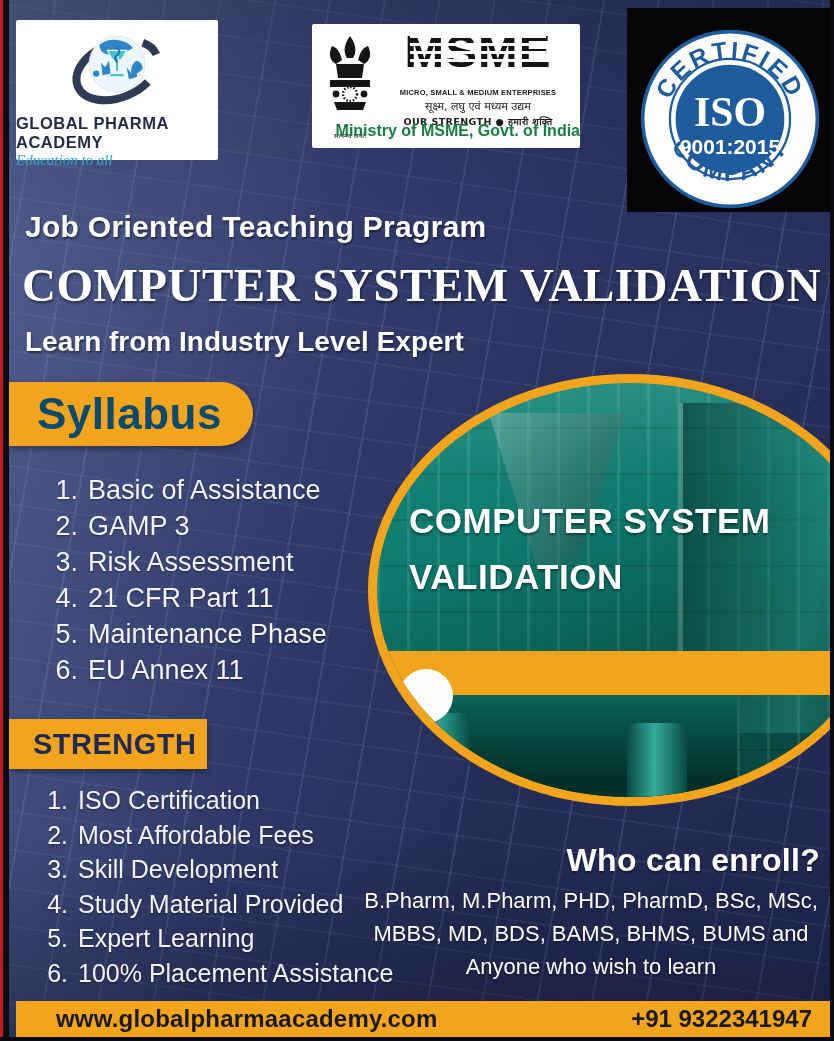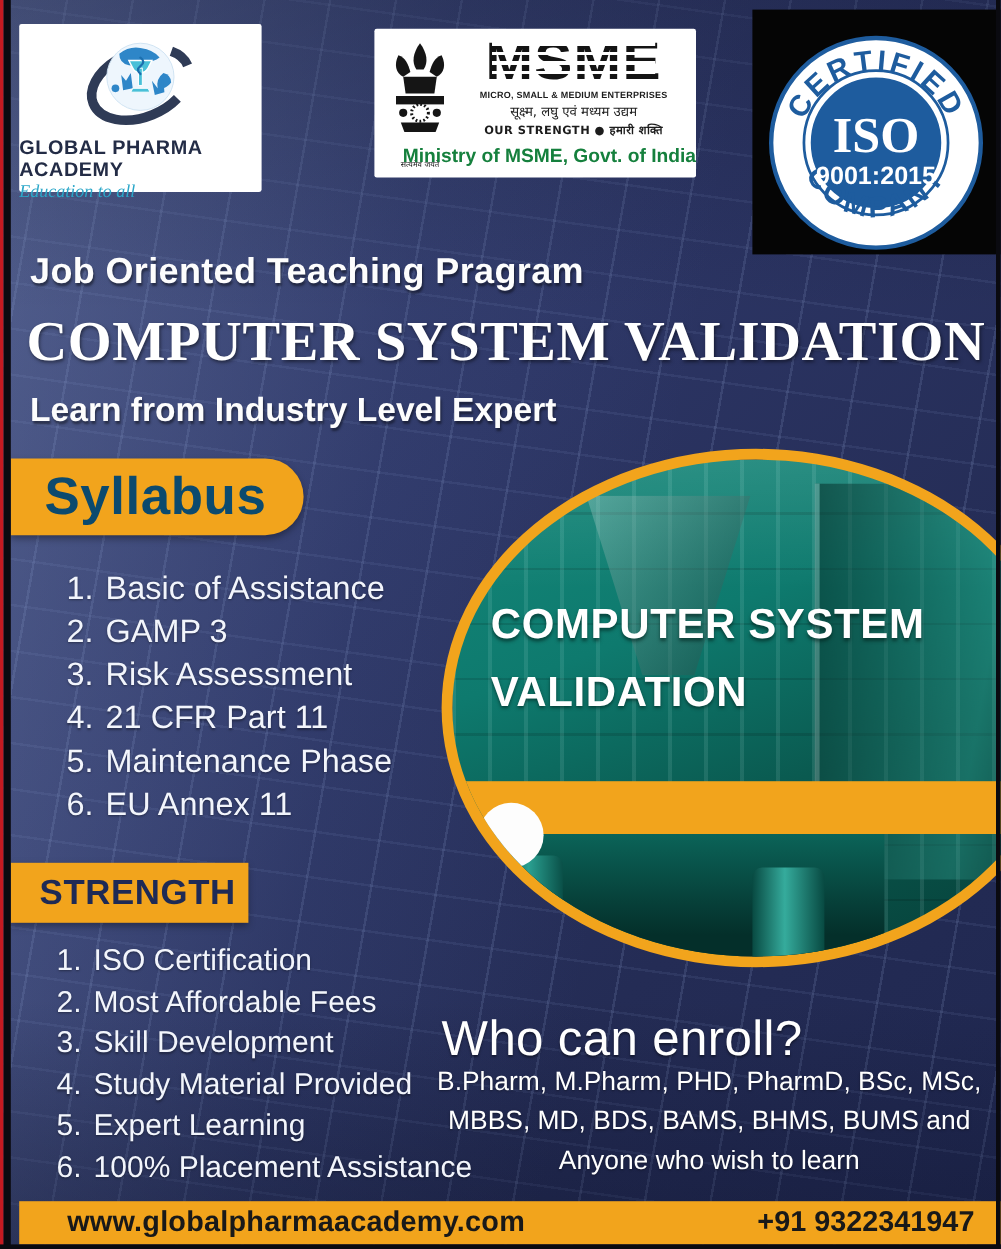--- a/index.html
+++ b/index.html
@@ -39,21 +39,21 @@
 
   .msme-card{
     position:absolute; left:312px; top:24px; width:268px; height:124px; z-index:5;
     background:#fff; border-radius:2px;
   }
   .emblem{position:absolute; left:12px; top:10px;}
   .msme-right{position:absolute; left:72px; top:6px; width:188px; text-align:center;}
   .msme-word-wrap{position:relative; display:inline-block; line-height:1;}
   .msme-word{font-size:44px; font-weight:900; letter-spacing:1px; color:#141414; font-family:"Liberation Sans",sans-serif; transform:scaleX(1.08); display:inline-block;}
   .msme-stripes{position:absolute; inset:0; background:repeating-linear-gradient(180deg, rgba(0,0,0,0) 0 5px, #fff 5px 8px); pointer-events:none;}
-  .msme-l1{font-size:7.5px; font-weight:bold; color:#1c1c1c; letter-spacing:0.2px; margin-top:1px;}
+  .msme-l1{font-size:7.5px; font-weight:bold; color:#1c1c1c; letter-spacing:0.2px; margin-top:14px;}
   .msme-l2{font-family:"DejaVu Sans", sans-serif; font-size:11px; color:#222; margin-top:1px;}
   .msme-l3{font-family:"DejaVu Sans", sans-serif; font-size:9.5px; font-weight:bold; color:#1c1c1c; margin-top:2px; letter-spacing:0.4px;}
   .msme-caption{position:absolute; left:0; right:0; bottom:8px; text-align:right; font-size:16px; font-weight:bold; color:#15803d;}
   .emblem-motto{font-family:"DejaVu Sans",sans-serif; font-size:6.5px; color:#111; text-align:center; width:52px; margin-top:1px;}
 
   .iso-box{position:absolute; left:627px; top:8px; width:207px; height:204px; background:#050505; z-index:5;}
   .iso-box svg{position:absolute; left:12px; top:20px;}
 
   
   .kicker{position:absolute; left:25px; top:210px; z-index:3; font-size:30px; font-weight:bold; color:#fdfdfd; letter-spacing:0.3px; text-shadow:1px 2px 2px rgba(0,0,0,0.45);}
@@ -105,22 +105,22 @@
   .mach-cyl2{left:250px; top:340px; width:60px; height:92px; border-radius:8px;
     background:linear-gradient(90deg, #084a42, #35ab9c 45%, #084a42);}
   .photo-title{position:absolute; left:32px; z-index:2; font-size:35px; font-weight:bold; color:#ffffff; letter-spacing:0.5px; text-shadow:0 2px 3px rgba(0,30,25,0.6); white-space:nowrap;}
   .photo-title.l1{top:118px;} .photo-title.l2{top:174px;}
   .photo-band{position:absolute; left:-20px; top:268px; width:600px; height:44px; background:#f2a41c; z-index:3;}
   .photo-bubble{position:absolute; left:22px; top:286px; width:54px; height:54px; background:#fdfdfd; border-radius:50%; z-index:4;}
   .photo-bubble::before{content:""; position:absolute; left:-7px; top:26px; width:0; height:0;
     border:9px solid rgba(0,0,0,0); border-right-color:#fdfdfd;}
 
   
-  .enroll-h{position:absolute; left:368px; top:842px; width:452px; z-index:3; text-align:left;
-    font-size:41px; font-weight:400; color:#ffffff; letter-spacing:0.3px; text-shadow:0 2px 2px rgba(0,0,0,0.45);}
+  .enroll-h{position:absolute; left:368px; top:842px; width:452px; z-index:3; text-align:right;
+    font-size:32px; font-weight:700; color:#ffffff; letter-spacing:0.3px; text-shadow:0 2px 2px rgba(0,0,0,0.45);}
   .enroll-lines{position:absolute; left:352px; top:884px; width:478px; z-index:3; text-align:center;
     font-size:22px; line-height:33px; color:#ffffff; text-shadow:0 1px 2px rgba(0,0,0,0.4);}
 
   
   .footer-bar{position:absolute; left:16px; bottom:4px; width:834px; height:36px; background:#f2a41c; z-index:30;
     display:flex; align-items:center; justify-content:space-between; box-sizing:border-box; padding:0 38px 0 40px;}
   .footer-web{font-size:24px; font-weight:bold; color:#191919; letter-spacing:0.2px;}
   .footer-phone{font-size:24px; font-weight:bold; color:#191919;}
 </style>
 </head>

